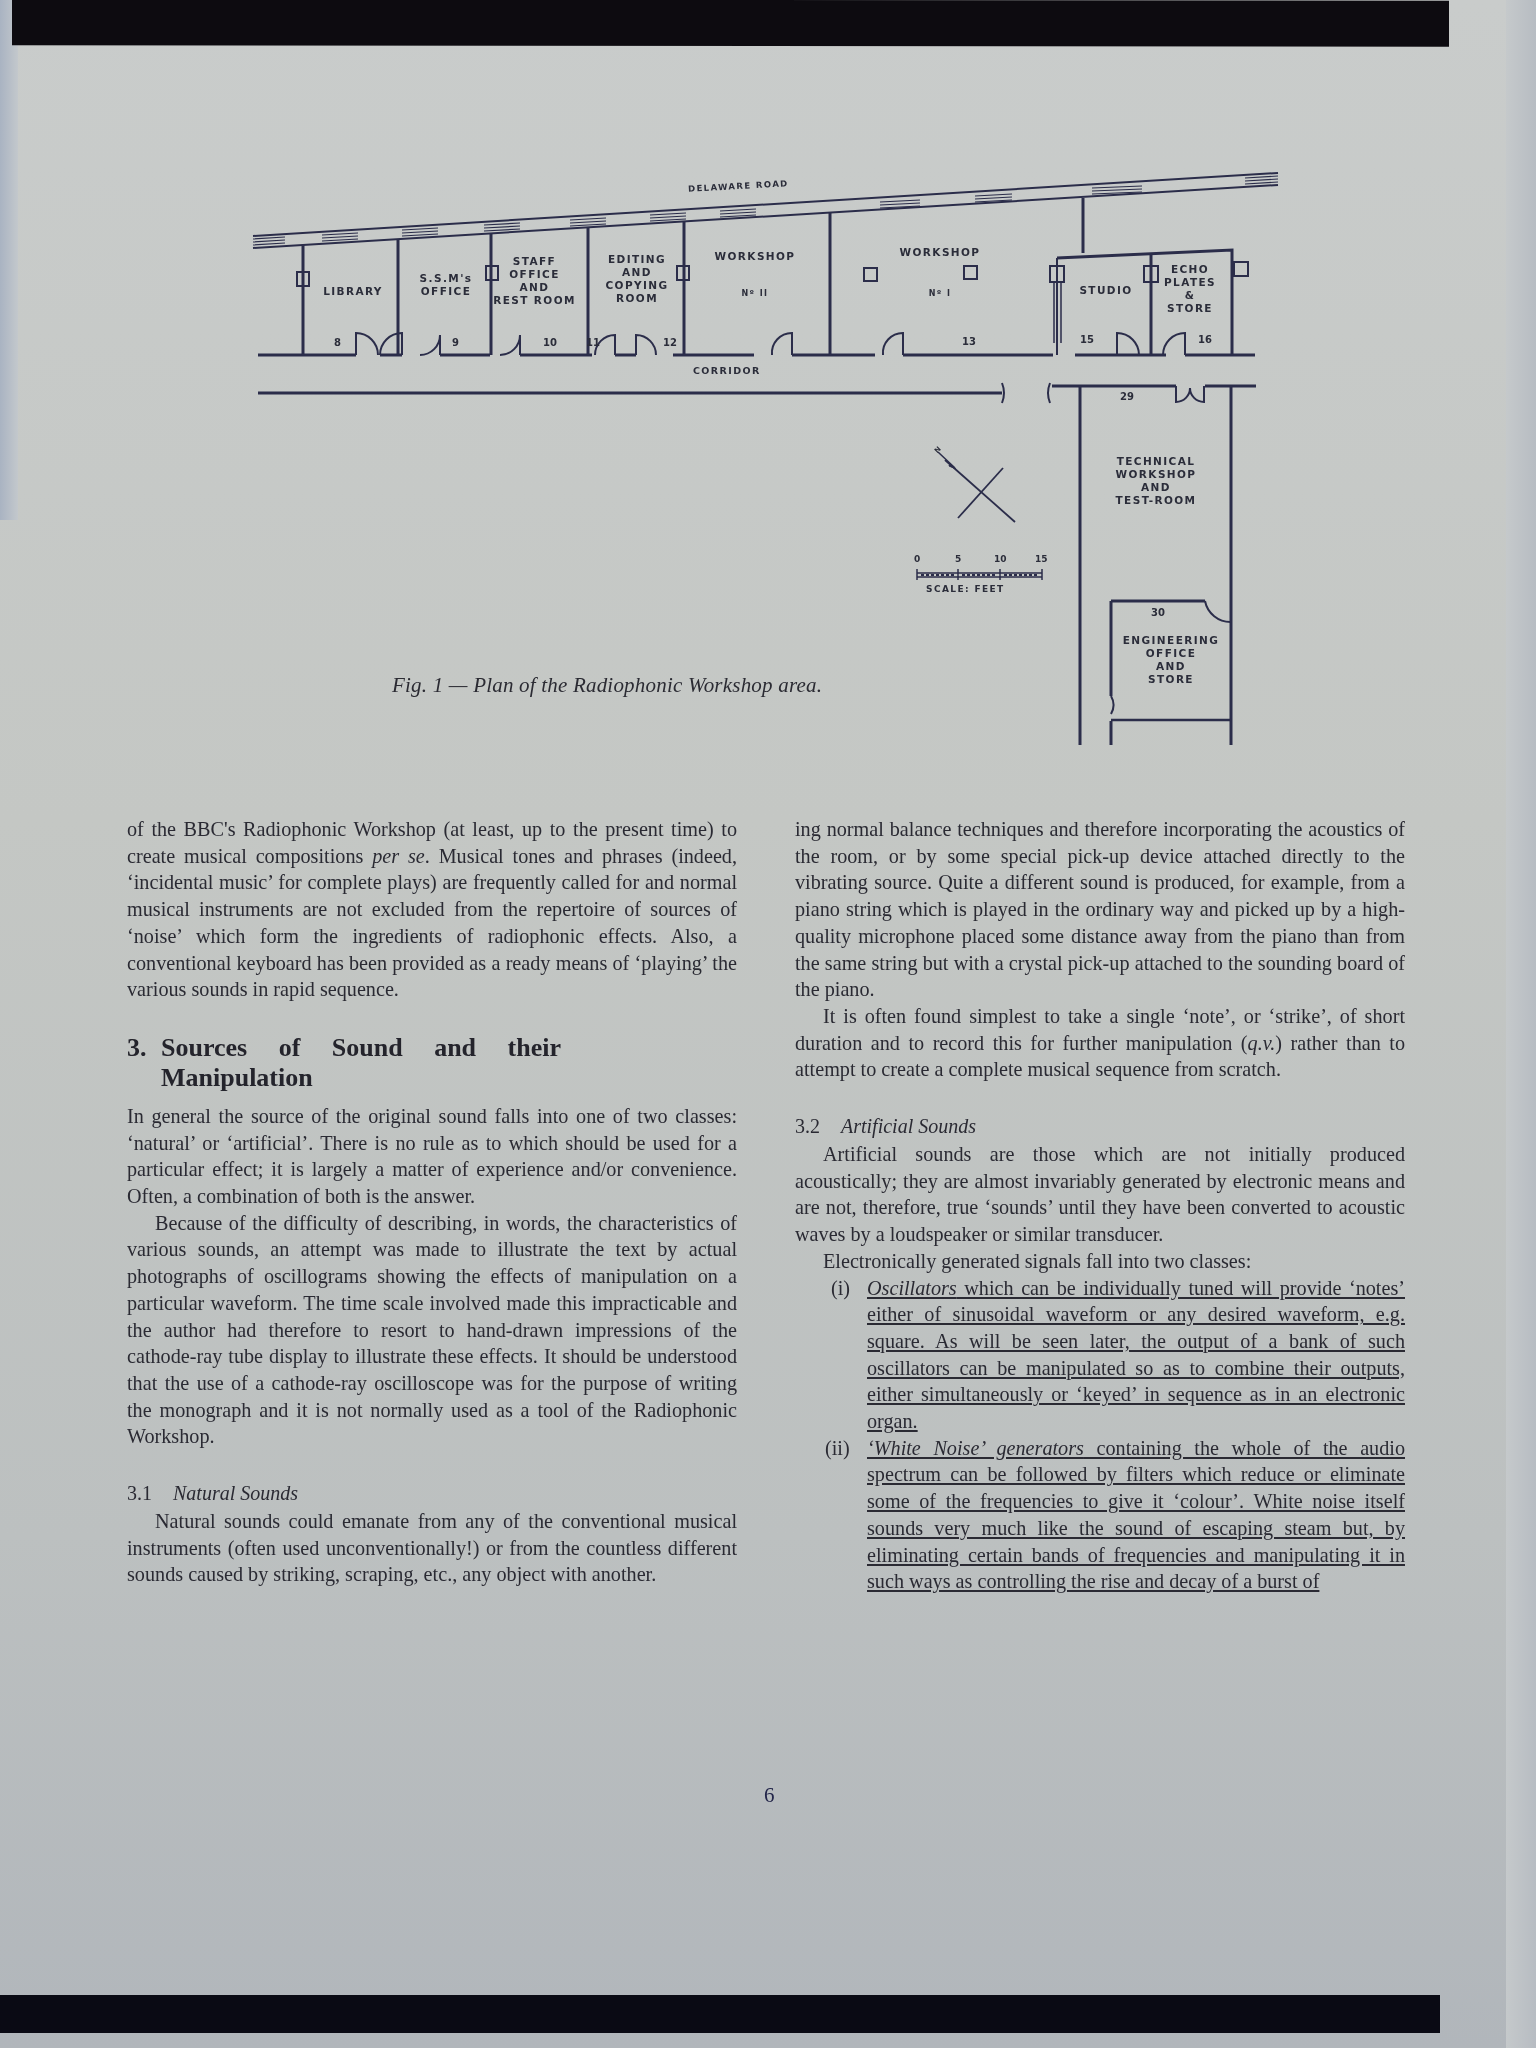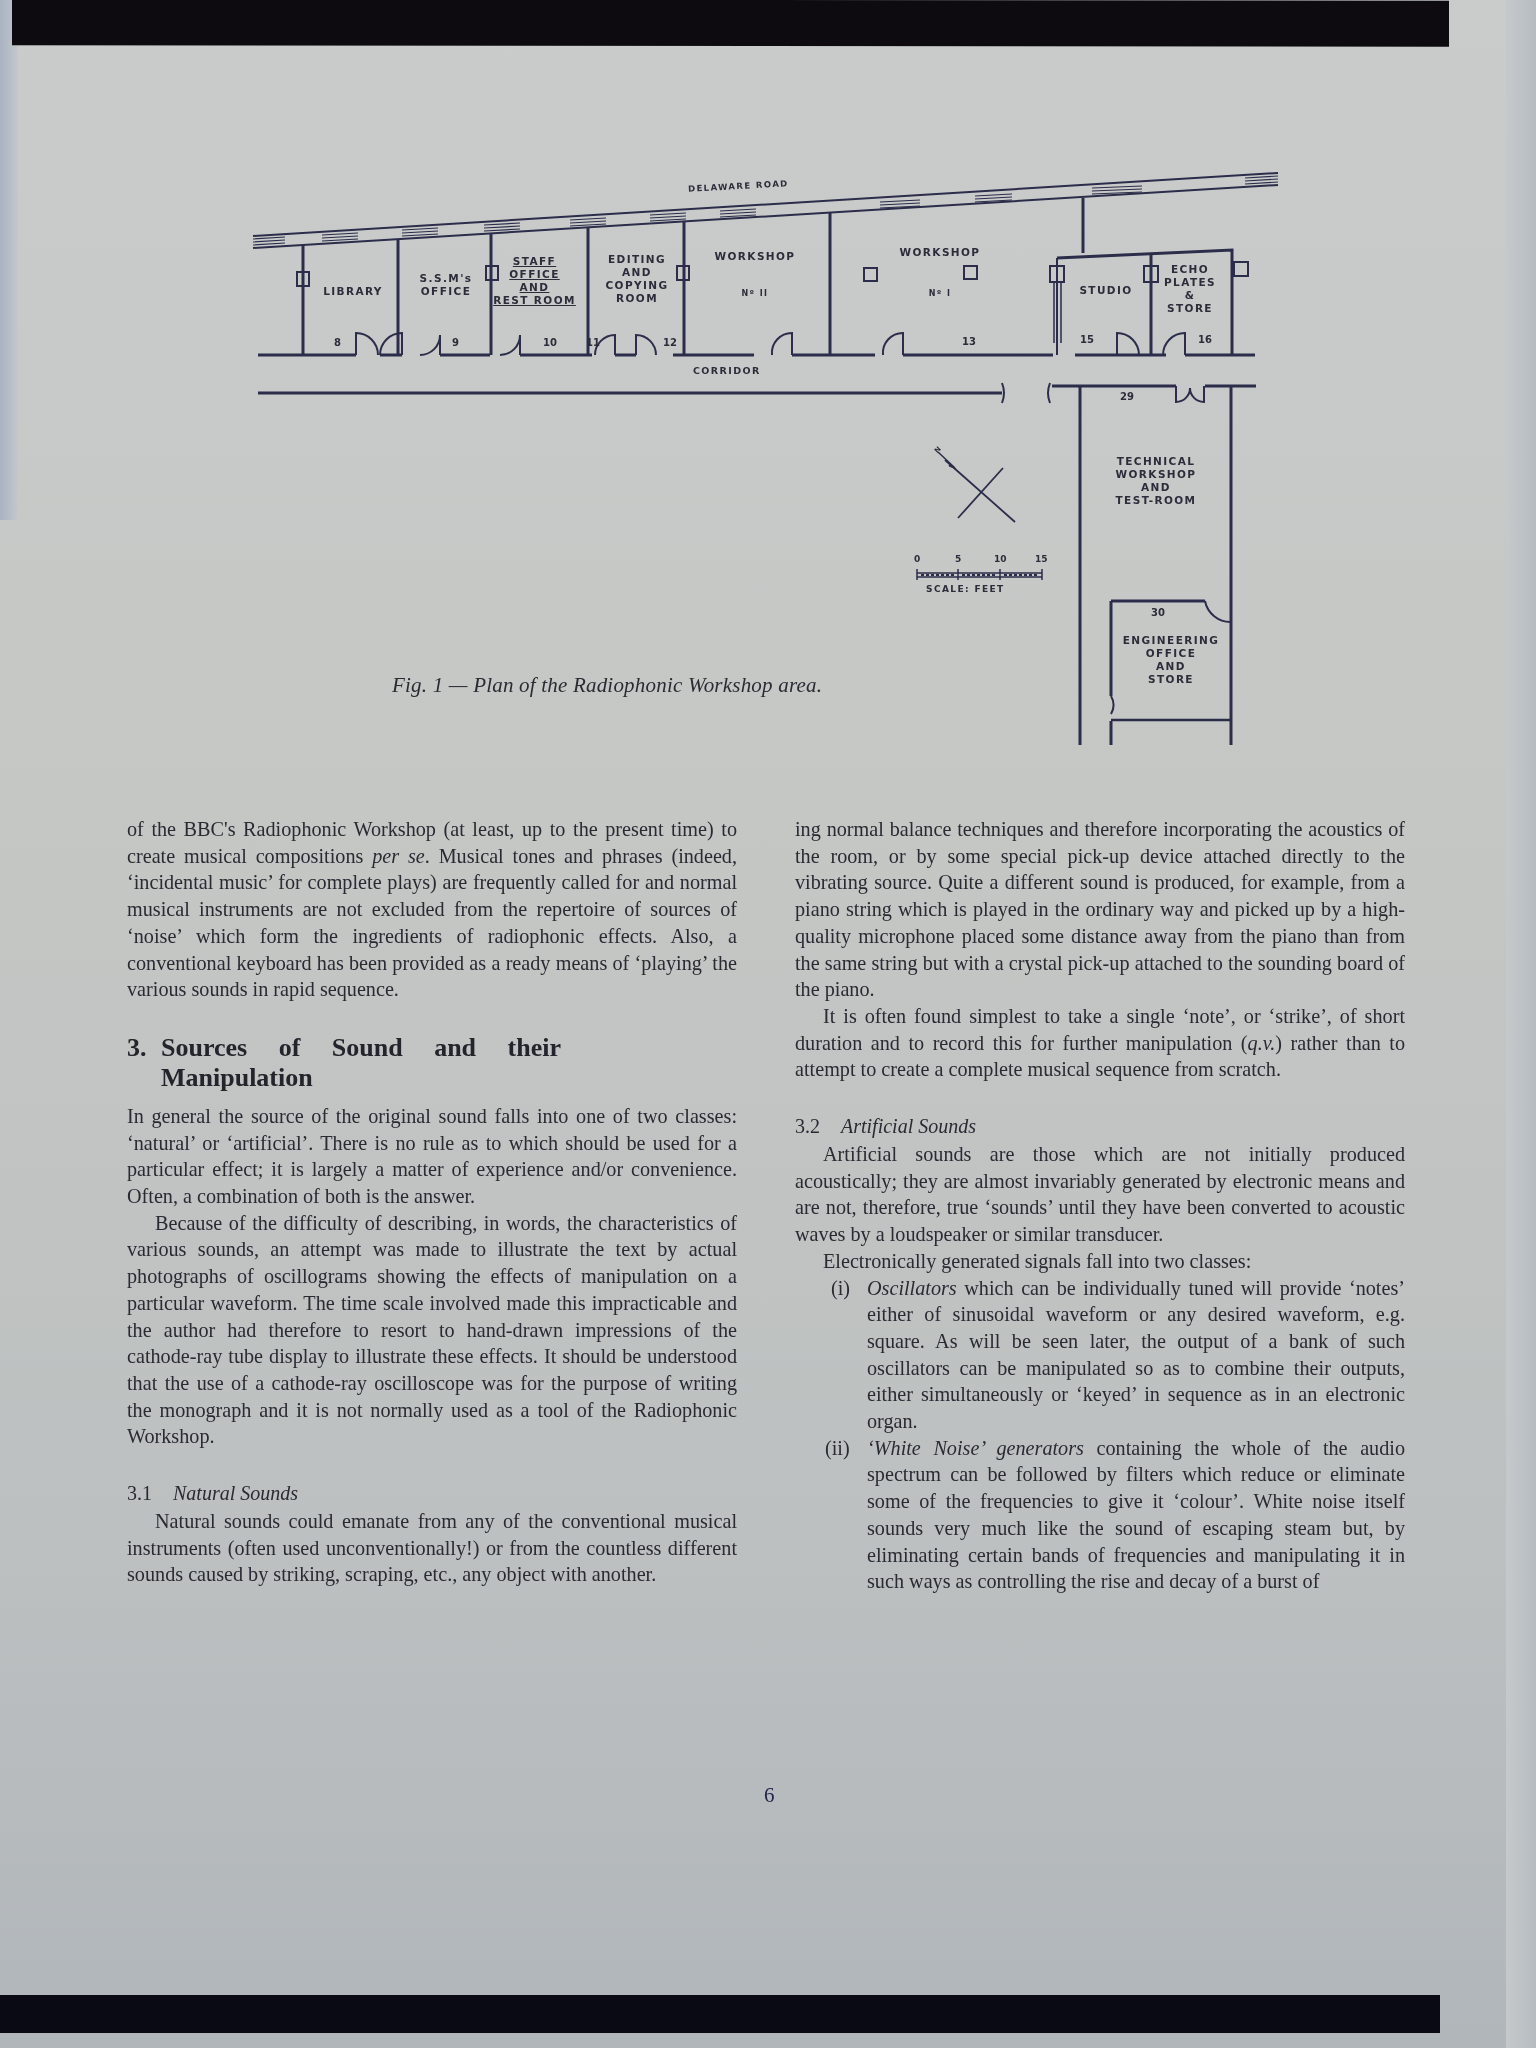--- a/index.html
+++ b/index.html
@@ -78,21 +78,21 @@
     display: flex;
   }
   .h2 .num { width: 34px; flex: none; }
   .h3 {
     margin: 30px 0 2px 0; font-size: 20px; line-height: 26px;
   }
   .h3 .num { display: inline-block; width: 46px; }
   .h3 .title { font-style: italic; }
   .list-item { display: flex; margin: 0; }
   .list-item .marker { width: 36px; flex: none; text-indent: 0; padding-left: 0; }
-  .list-item .body { flex: 1; text-align: justify; }
+  .list-item .body { flex: 1; text-align: justify; text-decoration: underline; }
   .page-number {
     position: absolute; left: 764px; top: 1783px;
     font-size: 21px; color: #23264a;
   }
 </style>
 </head>
 <body>
 
 <div class="page"></div>
 <div class="left-edge"></div>
@@ -200,21 +200,21 @@
   <div class="plan-label" style="left:688px; top:180px; font-size:8.5px; transform:rotate(-3.2deg);">DELAWARE ROAD</div>
   <div class="plan-label" style="left:693px; top:364px; font-size:9.5px;">CORRIDOR</div>
 
   <div class="plan-label" style="left:318px; top:285px; width:70px;">LIBRARY</div>
   <div class="plan-num" style="left:334px; top:337px;">8</div>
 
   <div class="plan-label" style="left:406px; top:272px; width:80px;">S.S.M's
 OFFICE</div>
   <div class="plan-num" style="left:452px; top:337px;">9</div>
 
-  <div class="plan-label" style="left:492px; top:255px; width:85px;text-decoration:underline;">STAFF
+  <div class="plan-label" style="left:492px; top:255px; width:85px;">STAFF
 OFFICE
 AND
 REST ROOM</div>
   <div class="plan-num" style="left:543px; top:337px;">10</div>
 
   <div class="plan-label" style="left:592px; top:253px; width:90px;">EDITING
 AND
 COPYING
 ROOM</div>
   <div class="plan-num" style="left:586px; top:337px;">11</div>

